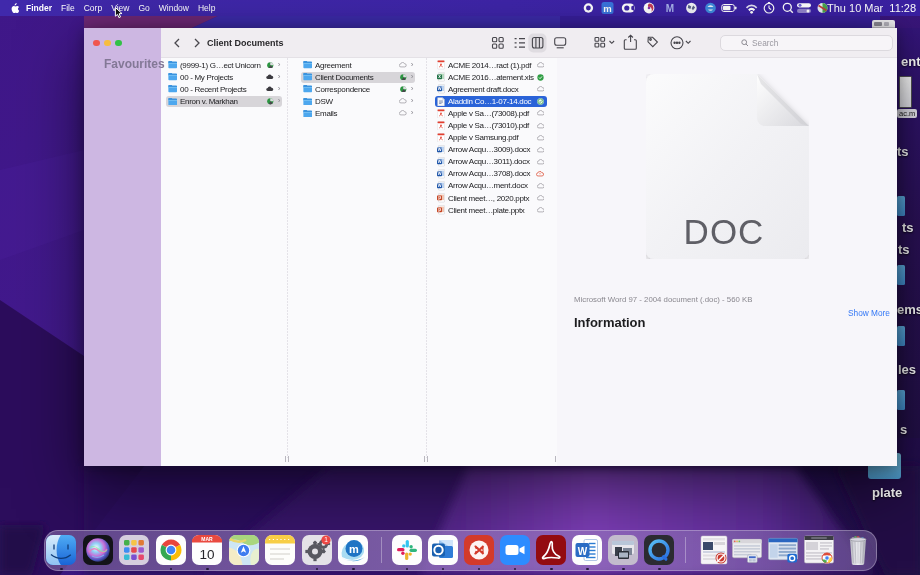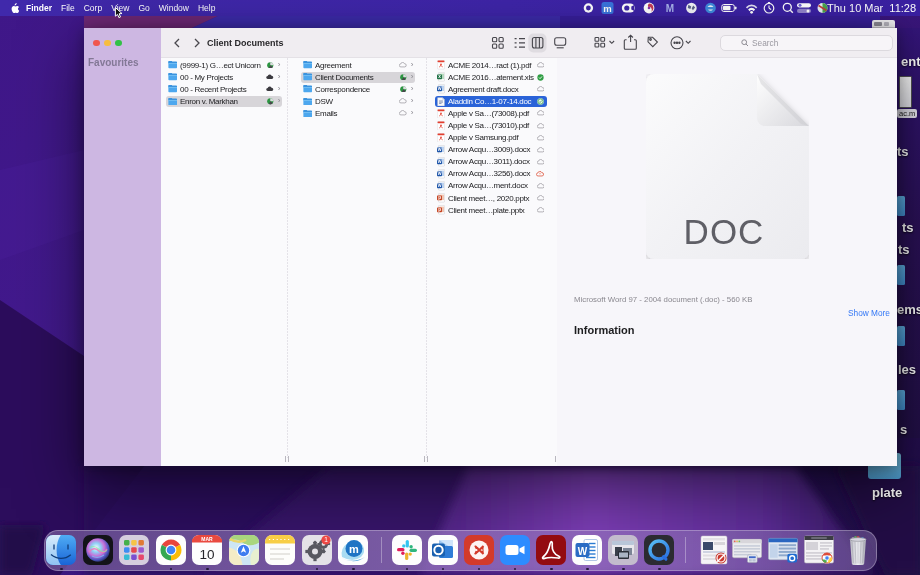--- a/index.html
+++ b/index.html
@@ -3,21 +3,21 @@
 <style>
 *{margin:0;padding:0;box-sizing:border-box}
 html,body{width:920px;height:575px;overflow:hidden;font-family:"Liberation Sans",sans-serif;background:#2a1057}
 #stage{position:absolute;top:0;left:0;width:920px;height:575px;overflow:hidden}
 .abs{position:absolute}
 #menubar{position:absolute;top:0;left:0;width:920px;height:16px;background:linear-gradient(90deg,#4029ab 0%,#3e25a8 55%,#3a20a2 100%);display:flex;align-items:center;color:#fff;font-size:8.5px}
 .mitem{margin:0 4.5px;white-space:nowrap}
 #mb-right{position:absolute;left:575px;top:0;width:345px;height:16px;color:#fff}
 #win{position:absolute;left:84px;top:28px;width:813px;height:438px;border-radius:0;box-shadow:0 22px 60px rgba(0,0,0,.55),0 2px 14px rgba(0,0,0,.35);overflow:hidden;background:#14b8a6}
 #sidebar{position:absolute;left:0;top:0;width:77px;height:438px;background:#cdb7e2}
-#favlbl{position:absolute;left:4px;top:28.5px;font-size:10px;color:#837896;font-weight:bold}
+#favlbl{position:absolute;left:20px;top:28.5px;font-size:12px;color:#837896;font-weight:bold}
 .tl{position:absolute;top:11.5px;width:6.5px;height:6.5px;border-radius:50%}
 #main{position:absolute;left:77px;top:0;width:736px;height:438px}
 #toolbar{position:absolute;left:0;top:0;width:736px;height:30px;background:#f0edf1;border-bottom:1px solid #e4e1e6;display:flex;align-items:center}
 #ttl{position:absolute;left:46px;top:0;height:30px;line-height:30px;font-size:9px;font-weight:bold;color:#29282b}
 #search{position:absolute;right:4px;top:7px;width:173px;height:16px;border:1px solid #dcd9de;background:#f7f5f8;border-radius:5px;color:#9a98a0;font-size:8.3px;display:flex;align-items:center;padding-left:20px}
 #content{position:absolute;left:0;top:30px;width:736px;height:408px;background:#fafafc}
 .coldiv{position:absolute;top:0;height:400px;width:1px;background-image:linear-gradient(#e4e2e8 55%,rgba(255,255,255,0) 0%);background-size:1px 3px}
 .handle{position:absolute;bottom:4px;width:4px;height:6px;border-left:1px solid #b9b7bf;border-right:1px solid #b9b7bf}
 .col{position:absolute;top:1px}
 .row{display:flex;align-items:center;height:12.1px;font-size:8px;letter-spacing:-0.3px;color:#212124;white-space:nowrap}
@@ -506,21 +506,21 @@
               </div>
             </div>
             <div class="row ">
               <div class="rowin">
                 <svg class="fico" width="8" height="9.5" viewBox="0 0 10 12">
                   <rect x="1.8" y="0.5" width="7.7" height="11" rx="1" fill="#fff" stroke="#c9c8ce" stroke-width="0.6"></rect>
                   <rect x="2.8" y="2" width="6" height="7" fill="#bcd2ef"></rect>
                   <rect x="0" y="3" width="6.2" height="6" rx="0.9" fill="#1b53a8"></rect>
                   <text x="3.1" y="7.9" font-size="6" fill="#fff" text-anchor="middle" font-family="Liberation Sans" font-weight="bold">w</text>
                 </svg>
-                <span class="fname">Arrow Acqu…3256).docx</span>
+                <span class="fname">Arrow Acqu…3708).docx</span>
                 <span class="stat">
                   <svg width="8" height="6" viewBox="0 0 9 7">
                     <path d="M2.3 5.8 a1.8 1.8 0 0 1 -0.2 -3.6 a2.3 2.3 0 0 1 4.4 -0.3 a1.9 1.9 0 0 1 0.4 3.9 z" fill="none" stroke="#e0604a" stroke-width="1"></path>
                     <line x1="4.5" y1="2" x2="4.5" y2="3.8" stroke="#e0604a" stroke-width="0.9"></line>
                   </svg>
                 </span>
               </div>
             </div>
             <div class="row ">
               <div class="rowin">
@@ -586,21 +586,21 @@
           <filter id="psh" x="-20%" y="-20%" width="140%" height="140%">
                   <feDropShadow dx="0" dy="2" stdDeviation="3" flood-color="#000" flood-opacity="0.22"></feDropShadow>
                 </filter>
           </defs>
           <path d="M8 0 h103 l52 52 v125 a8 8 0 0 1 -8 8 h-147 a8 8 0 0 1 -8 -8 v-169 a8 8 0 0 1 8 -8 z" fill="url(#pg1)" filter="url(#psh)"></path>
           <path d="M111 0 l52 52 h-44 a8 8 0 0 1 -8 -8 z" fill="url(#pg2)"></path>
           <path d="M111 0 l52 52 l-8 -2 l-40 -40 z" fill="#c9c9cf" opacity="0.45"></path>
           <text x="78" y="169.5" font-size="35" fill="#5f5f66" font-family="Liberation Sans" text-anchor="middle" letter-spacing="1">DOC</text>
         </svg>
         <div class="abs" style="left:17px;top:237px;font-size:7.8px;color:#8a888f;white-space:nowrap">Microsoft Word 97 - 2004 document (.doc) - 560 KB</div>
-        <div class="abs" style="left:17px;top:266px;font-weight:bold;font-size:11px;color:#1d1d1f">Information</div>
+        <div class="abs" style="left:17px;top:257px;font-weight:bold;font-size:13px;color:#1d1d1f">Information</div>
         <div class="abs" style="left:291px;top:250px;font-size:8.3px;color:#3478f6">Show More</div>
       </div>
     </div>
   </div>
   <div id="sidebar">
     <div class="tl" style="left:9px;background:#f0564e"></div>
     <div class="tl" style="left:20px;background:#f7bd40"></div>
     <div class="tl" style="left:31px;background:#32c146"></div>
     <div id="favlbl">Favourites</div>
   </div>

